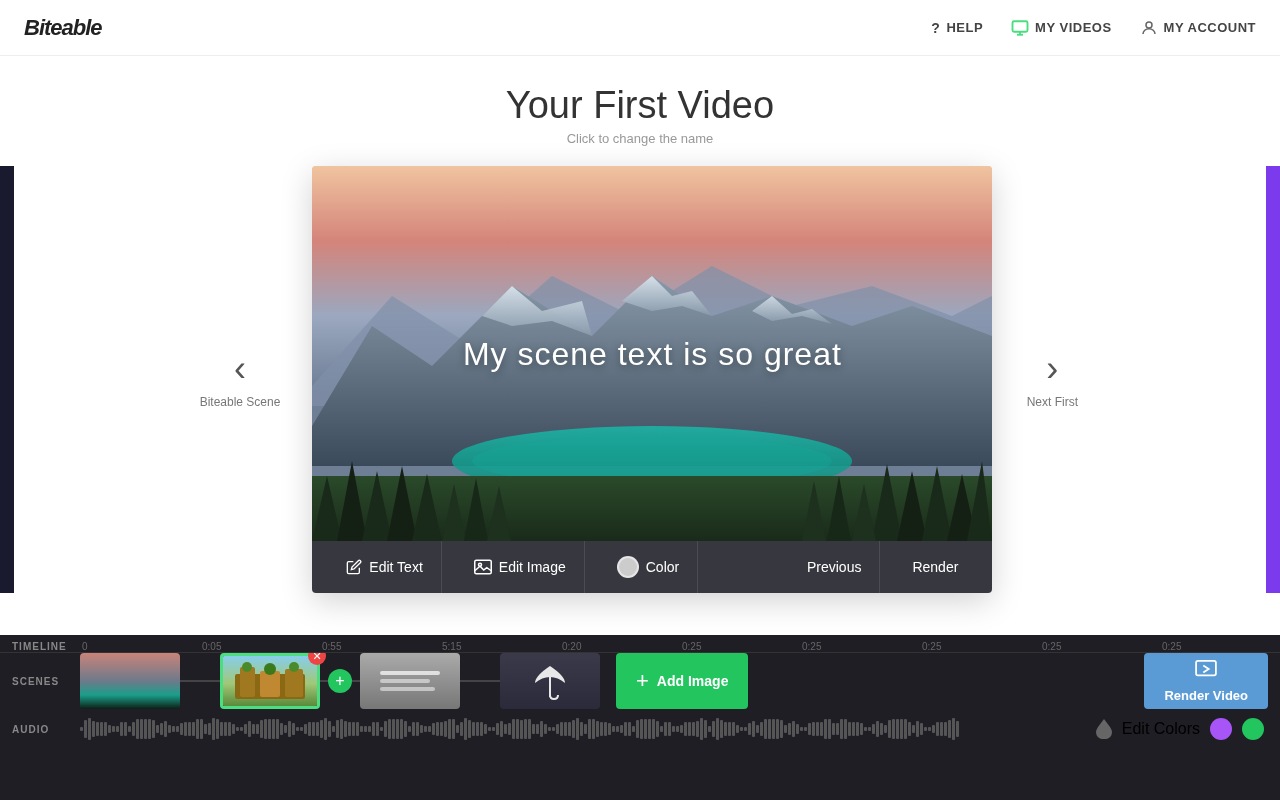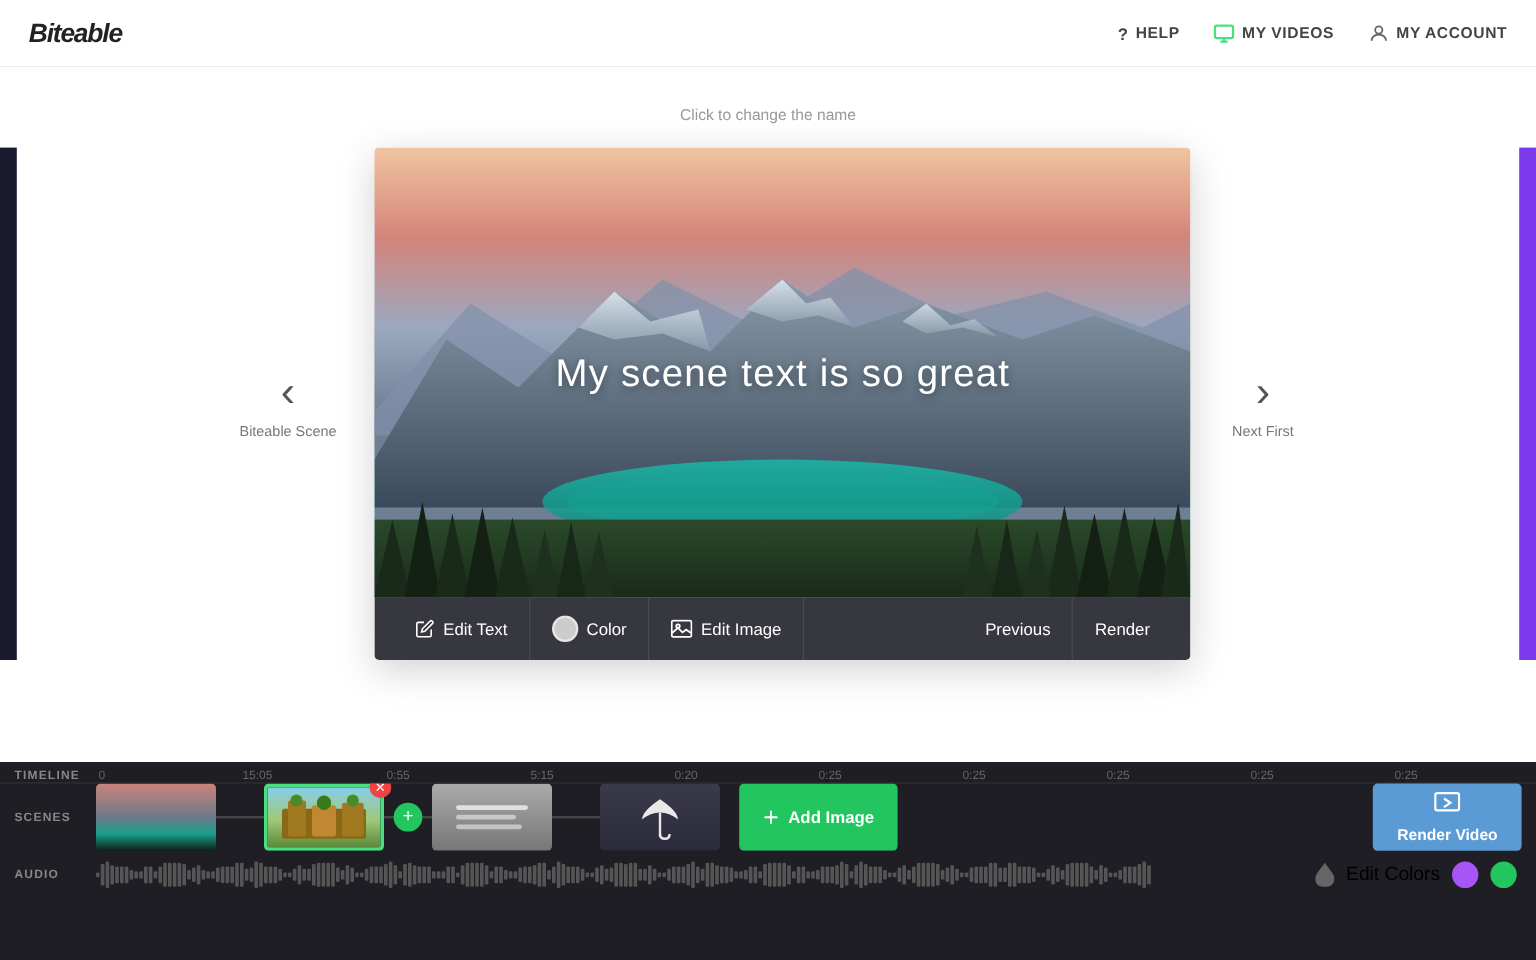--- a/index.html
+++ b/index.html
@@ -50,21 +50,21 @@
     
     .mountain-overlay { position: absolute; top: 0; left: 0; width: 100%; height: 100%; }
     .scene-text-overlay {
       position: absolute; top: 50%; left: 50%; transform: translate(-50%, -50%);
       color: #fff; font-size: 32px; font-weight: 300; text-align: center;
       text-shadow: 0 2px 8px rgba(0,0,0,0.4); letter-spacing: 1px; white-space: nowrap;
     }
 
     
     .edit-toolbar {
-      display: flex; align-items: center; gap: 0;
+      display: flex; align-items: center; gap: 14px;
       background: rgba(20,20,30,0.85); padding: 0 16px; height: 52px;
     }
     .toolbar-btn {
       display: flex; align-items: center; gap: 7px;
       color: #fff; font-size: 14px; padding: 0 18px; height: 52px;
       cursor: pointer; border-right: 1px solid rgba(255,255,255,0.1);
       background: none; border-top: none; border-bottom: none; border-left: none;
       white-space: nowrap;
     }
     .toolbar-btn:last-child { border-right: none; }
@@ -147,20 +147,21 @@
       <svg width="18" height="18" viewBox="0 0 24 24" fill="none" stroke="#666" stroke-width="2">
         <circle cx="12" cy="8" r="4"></circle>
           <path d="M4 20c0-4 3.6-7 8-7s8 3 8 7"></path>
       </svg>
       <span>MY ACCOUNT</span>
     </div>
   </nav>
 </div>
 
 <div class="main">
+  <div class="video-title">Your First Video</div>
   <div class="video-subtitle">Click to change the name</div>
 
   <div class="scene-area">
 
     <div class="side-bar-left"></div>
 
     <div class="scene-nav">
       <span class="scene-nav-arrow">‹</span>
       <span class="scene-nav-label">Biteable Scene</span>
     </div>
@@ -236,30 +237,30 @@
 
       <div class="edit-toolbar">
         <button class="toolbar-btn">
           <svg width="16" height="16" viewBox="0 0 24 24" fill="none" stroke="#fff" stroke-width="2">
             <path d="M11 4H4a2 2 0 0 0-2 2v14a2 2 0 0 0 2 2h14a2 2 0 0 0 2-2v-7"></path>
             <path d="M18.5 2.5a2.121 2.121 0 0 1 3 3L12 15l-4 1 1-4 9.5-9.5z"></path>
           </svg>
           <span>Edit Text</span>
         </button>
         <button class="toolbar-btn">
-          <div class="color-swatch"></div>
-          <span>Color</span>
-        </button>
-        <button class="toolbar-btn">
           <svg width="18" height="16" viewBox="0 0 24 20" fill="none" stroke="#fff" stroke-width="2">
             <rect x="1" y="1" width="22" height="18" rx="2"></rect>
             <circle cx="8" cy="7" r="2"></circle>
             <polyline points="1,15 8,9 13,14 17,11 23,15"></polyline>
           </svg>
           <span>Edit Image</span>
+        </button>
+        <button class="toolbar-btn">
+          <div class="color-swatch"></div>
+          <span>Color</span>
         </button>
         <div class="toolbar-spacer"></div>
         <button class="toolbar-btn">
           <span>Previous</span>
         </button>
         <button class="toolbar-btn">
           <span>Render</span>
         </button>
       </div>
     </div>
@@ -272,21 +273,21 @@
     <div class="side-bar-right"></div>
   </div>
 </div>
 
 <div class="bottom-panel">
 
   <div class="timeline-header">
     <div class="timeline-label">TIMELINE</div>
     <div class="timeline-ruler">
       <span class="timeline-tick">0</span>
-      <span class="timeline-tick">15:05</span>
+      <span class="timeline-tick">0:05</span>
       <span class="timeline-tick">0:55</span>
       <span class="timeline-tick">5:15</span>
       <span class="timeline-tick">0:20</span>
       <span class="timeline-tick">0:25</span>
       <span class="timeline-tick">0:25</span>
       <span class="timeline-tick">0:25</span>
       <span class="timeline-tick">0:25</span>
       <span class="timeline-tick">0:25</span>
     </div>
   </div>

